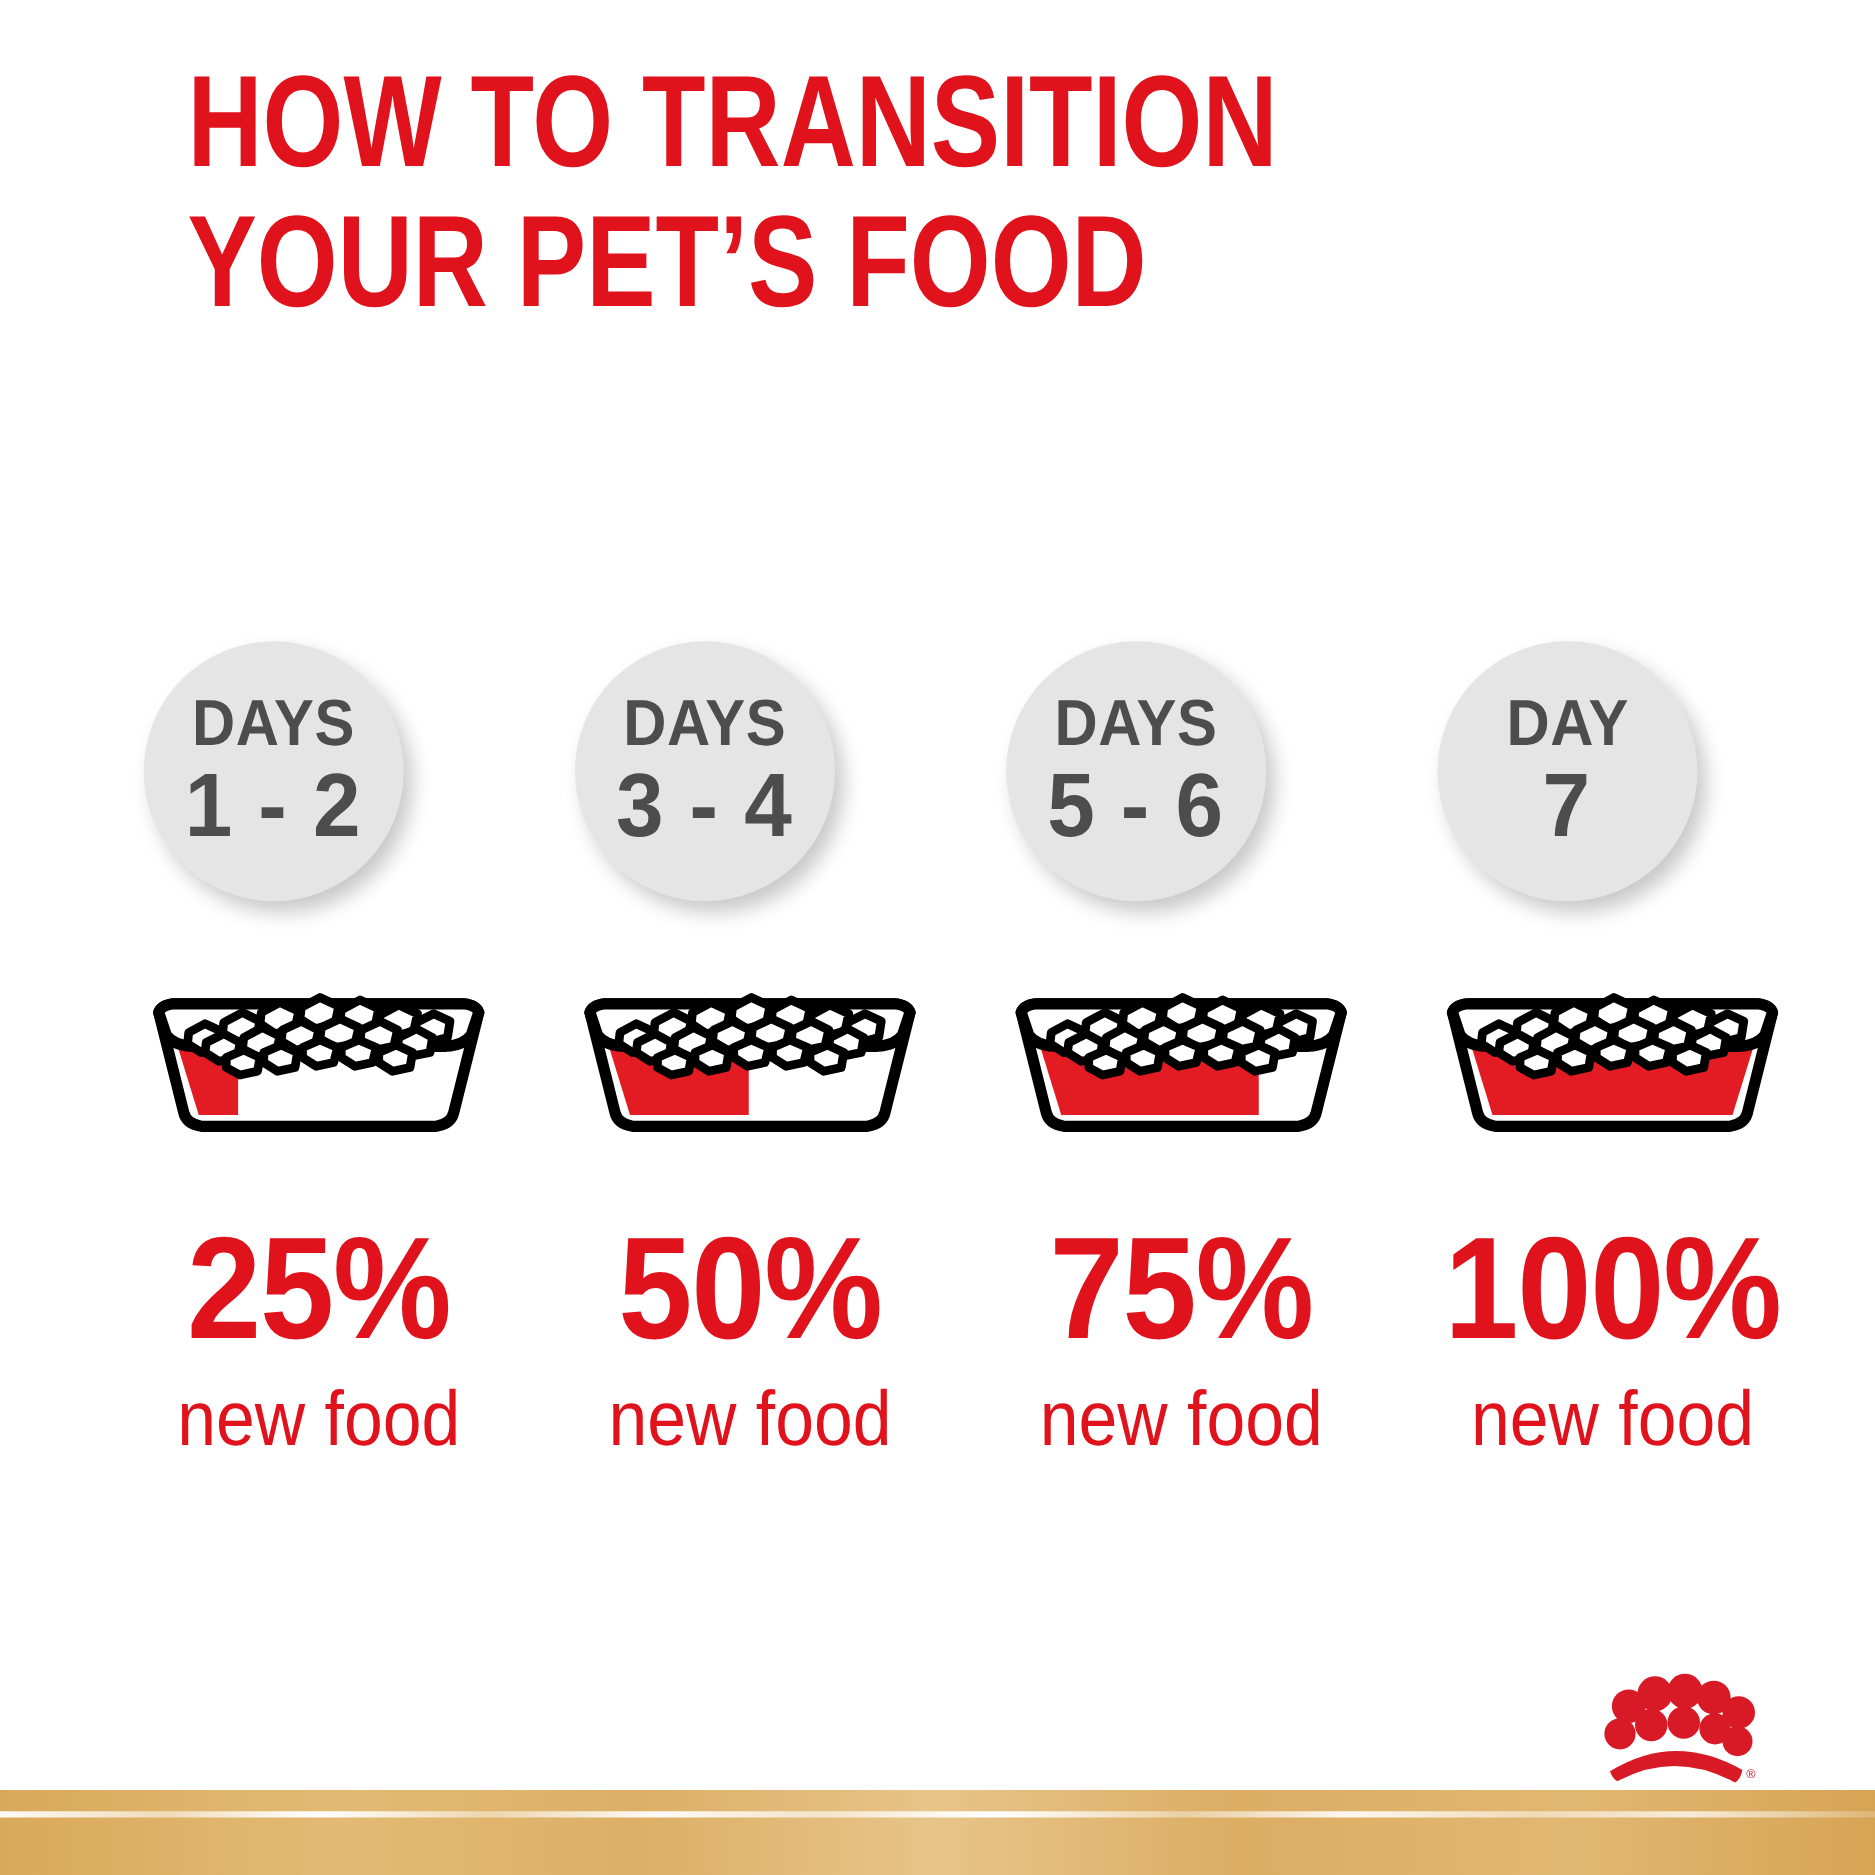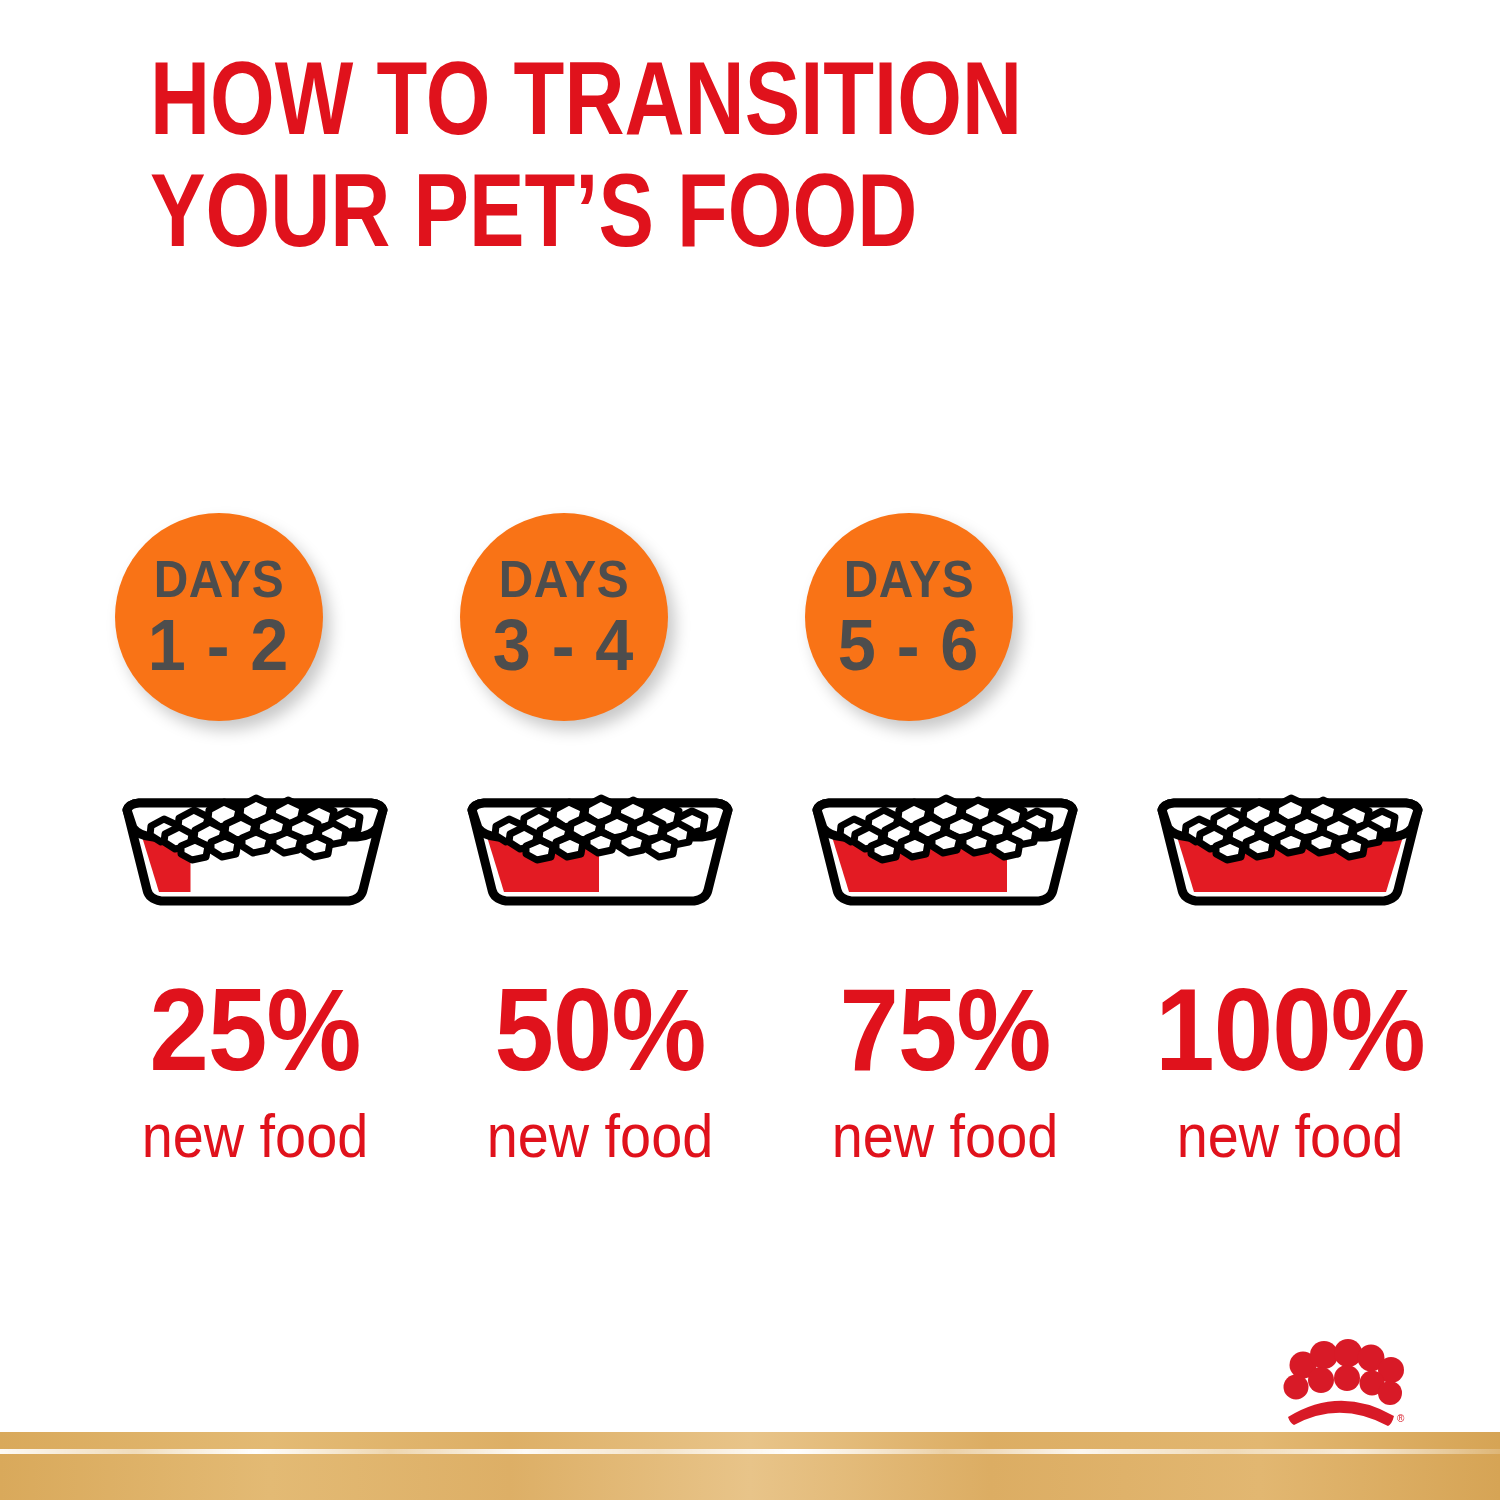--- a/index.html
+++ b/index.html
@@ -57,21 +57,21 @@
   .col-3 { left: 1140px; }
 
   
   .day-circle {
     position: absolute;
     top: 513px;
     left: 10px;
     width: 208px;
     height: 208px;
     border-radius: 50%;
-    background: #f97316;
+    background: #e5e5e5;
     box-shadow: 7px 9px 16px rgba(0,0,0,0.22);
     display: flex;
     flex-direction: column;
     align-items: center;
     justify-content: center;
   }
   .day-word {
     color: #4d4d4d;
     font-family: "Liberation Sans Narrow", "Liberation Sans", sans-serif;
     font-weight: 700;
@@ -311,20 +311,24 @@
           <path d="M168,86 l14,-6 l14,6 l-3,12 l-14,3 l-11,-7 z"></path>
           <path d="M198,90 l14,-6 l13,6 l-2,12 l-14,3 l-11,-7 z"></path>
         </g>
       </svg>
     </div>
     <div class="pct">75%</div>
     <div class="caption">new food</div>
   </div>
 
   <div class="column col-3">
+    <div class="day-circle">
+      <div class="day-word">DAY</div>
+      <div class="day-num">7</div>
+    </div>
     <div class="bowl-wrap">
       <svg class="bowl-svg" viewBox="0 0 300 160" xmlns="http://www.w3.org/2000/svg" aria-hidden="true">
         <defs>
           <clipPath id="bowlclip3">
             <path d="M30,62 L270,62 L246,140 L54,140 Z"></path>
           </clipPath>
         </defs>
         <path d="M22,58 Q24,52 34,51 L266,51 Q276,52 278,58 L258,138 Q256,147 244,149 L56,149 Q44,147 42,138 Z" fill="#ffffff" stroke="#000000" stroke-width="9" stroke-linejoin="round"></path>
         <g clip-path="url(#bowlclip3)">
           <rect x="22" y="50" width="256" height="104" fill="#E31B23"></rect>

